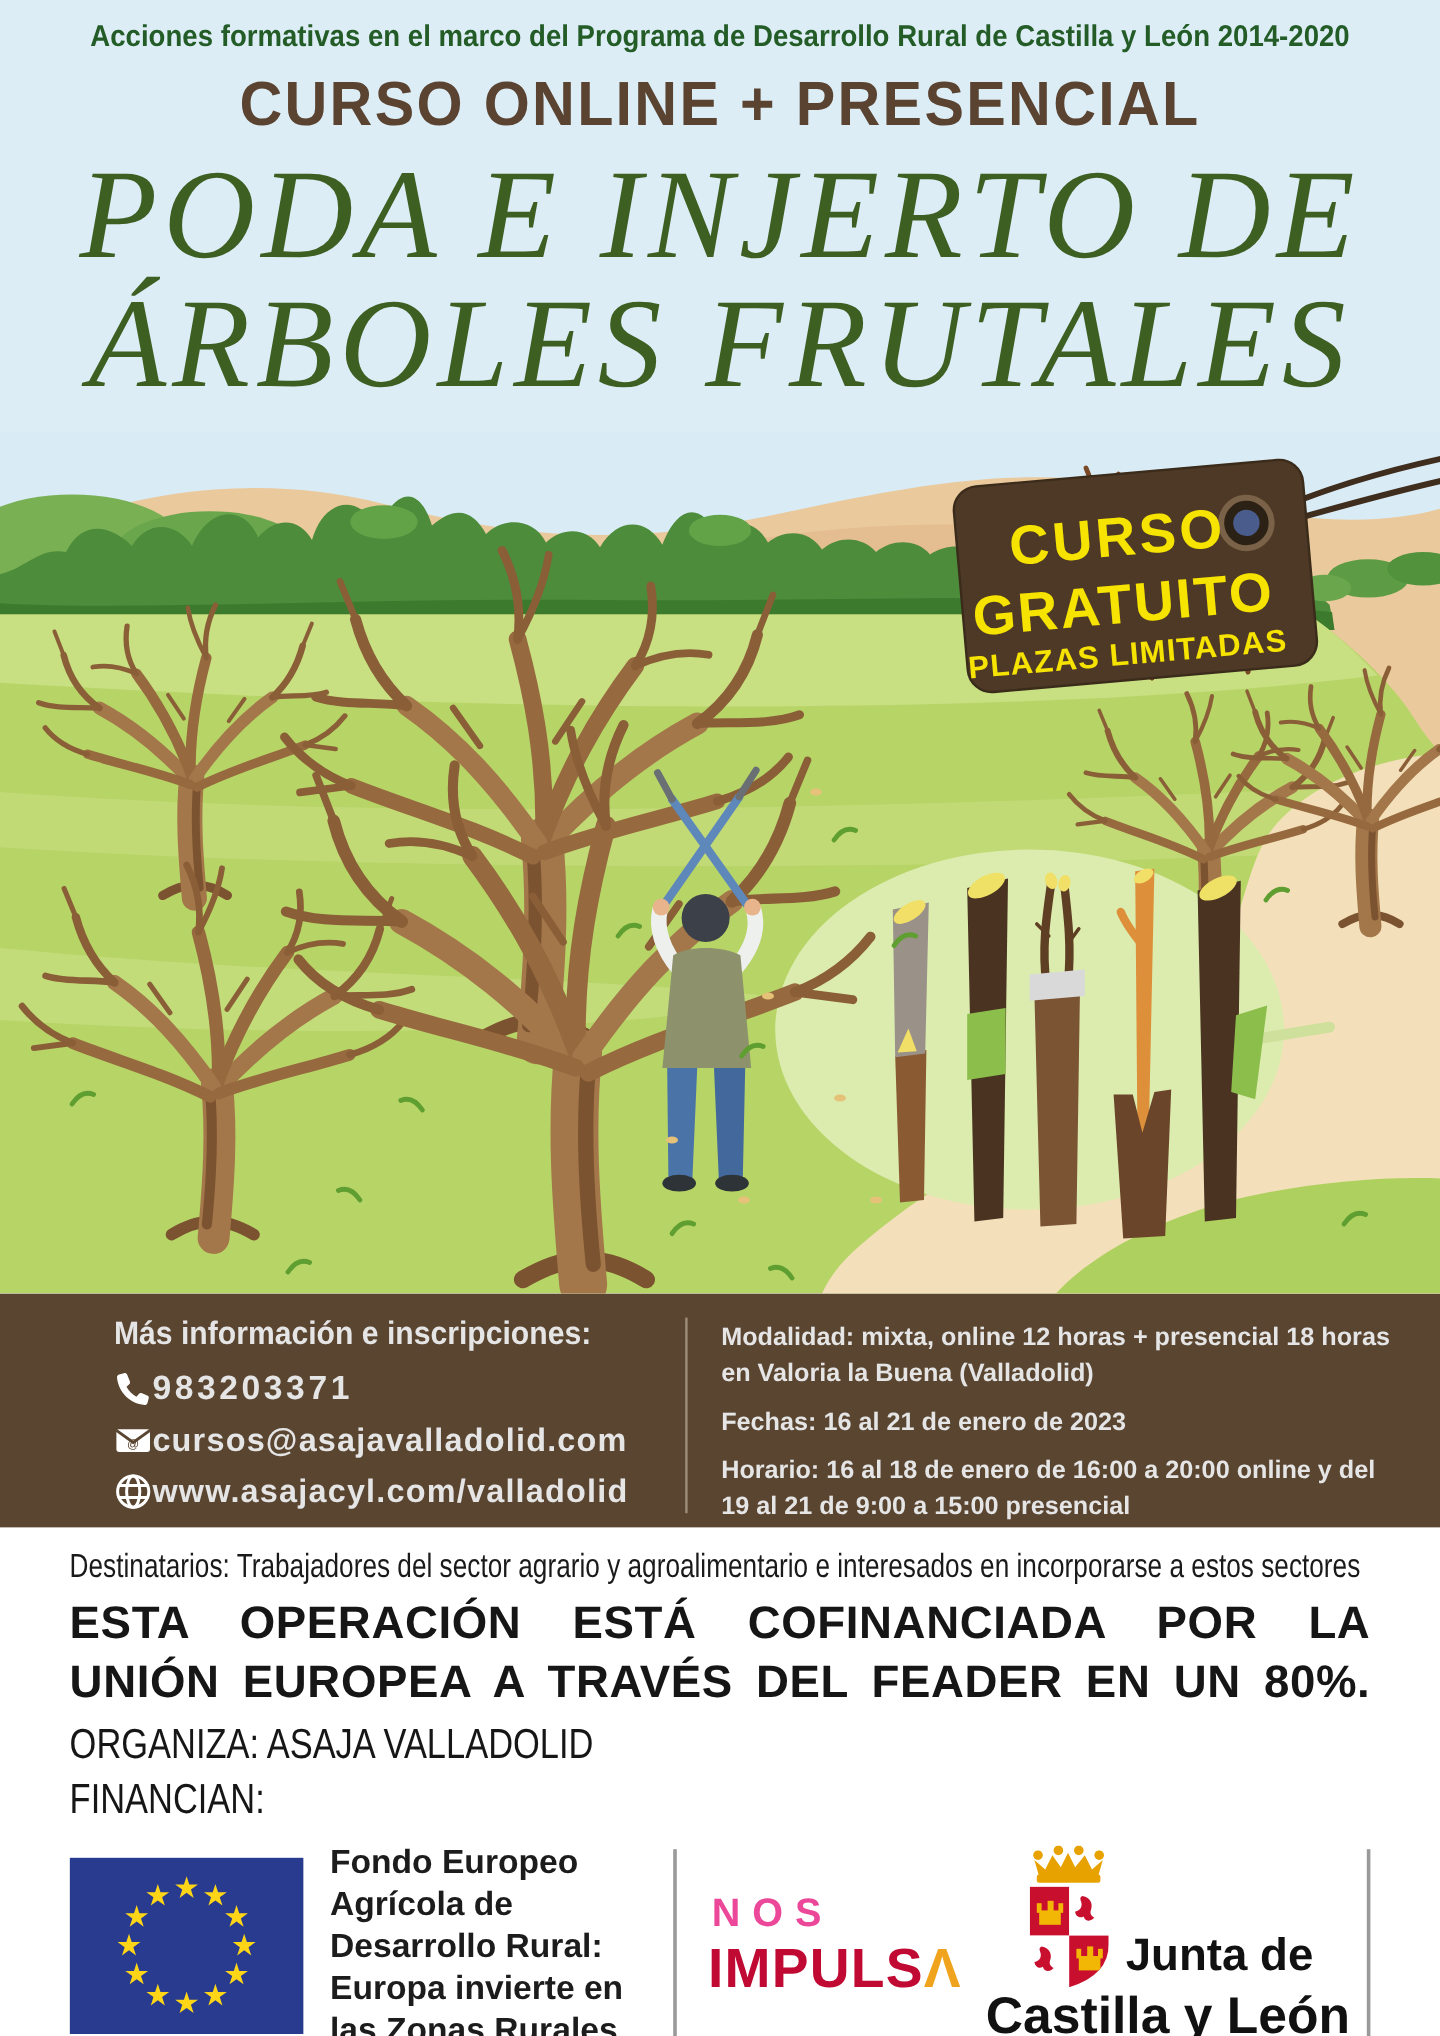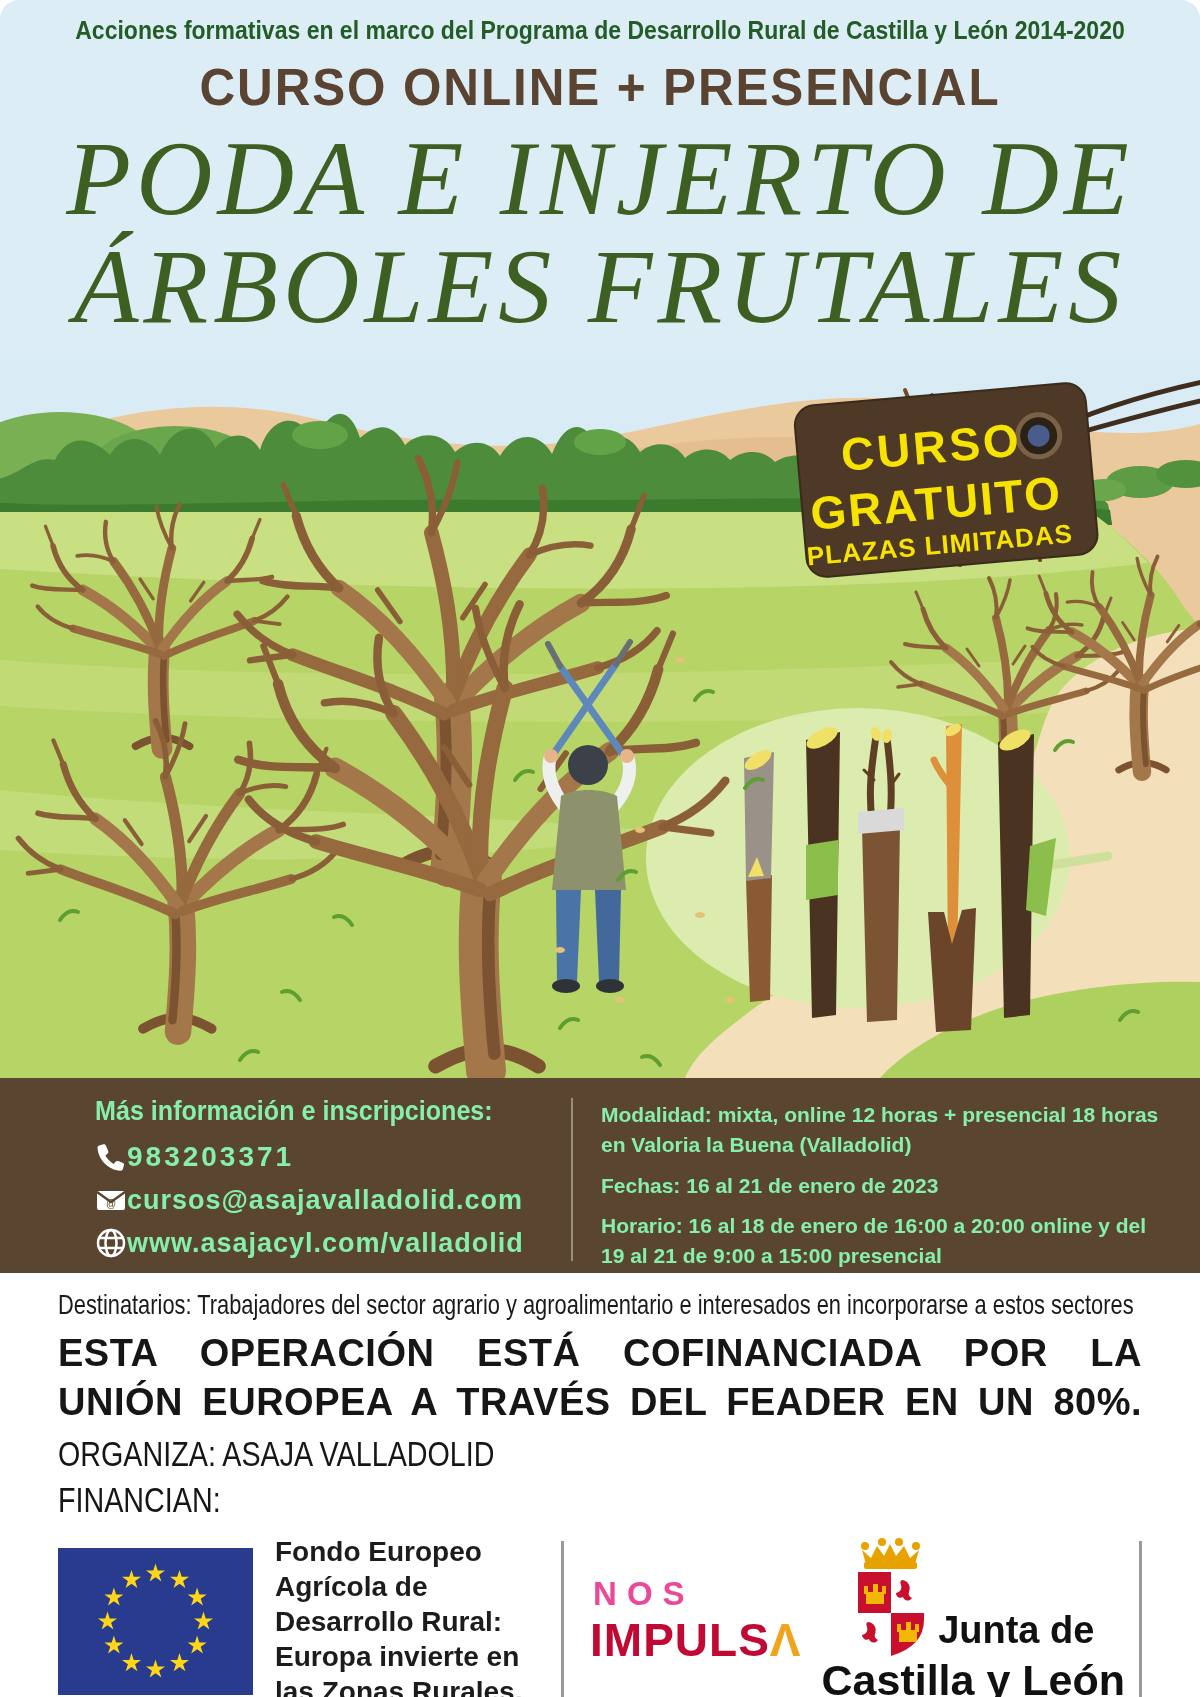--- a/index.html
+++ b/index.html
@@ -1,32 +1,32 @@
 <!DOCTYPE html>
 <html><head>
 <meta charset="utf-8">
 <style>
   html,body{margin:0;padding:0;background:#ffffff;}
   .poster{position:relative;width:1200px;height:1697px;overflow:hidden;background:#ffffff;
-          font-family:"Liberation Sans",sans-serif;border-radius:19px;}
+          font-family:"Liberation Sans",sans-serif;}
   
   .header{height:360px;background:#dcedf6;text-align:center;overflow:hidden;}
   .topline{margin-top:16px;font-size:25px;font-weight:bold;color:#235c26;white-space:nowrap;
            transform:scaleX(.92);}
   .subtitle{margin-top:12px;font-size:52px;font-weight:bold;color:#5a4331;letter-spacing:2px;
             white-space:nowrap;transform:scaleX(.95);}
   .titleline{font-family:"Liberation Serif",serif;font-style:italic;color:#3d5f22;
              font-size:106px;line-height:1.02;letter-spacing:5px;white-space:nowrap;}
   .titleline.first{margin-top:8px;}
   
   .scene{height:718px;position:relative;}
   .scene svg{display:block;}
   
   .infobar{height:195px;background:#5a4531;display:flex;box-sizing:border-box;
-           padding:18px 30px 0 95px;color:#86efac;}
+           padding:18px 30px 0 95px;color:#e5e5e5;}
   .ib-left{width:470px;flex:none;}
   .ib-heading{font-size:27px;font-weight:bold;white-space:nowrap;transform:scaleX(.93);
               transform-origin:left center;margin-bottom:14px;}
   .ib-row{display:flex;align-items:center;margin-bottom:11px;}
   .ib-row .txt{font-size:27px;font-weight:bold;letter-spacing:1px;}
   .ib-row .txt.phone{letter-spacing:3px;font-size:28px;}
   .ib-icon{width:32px;height:32px;flex:none;}
   .ib-divider{width:2px;background:rgba(240,228,208,.45);margin:2px 28px 12px 6px;flex:none;}
   .ib-right{flex:1;padding-top:4px;font-size:21px;font-weight:bold;line-height:1.42;}
   .ib-right p{margin:0 0 11px 0;}

